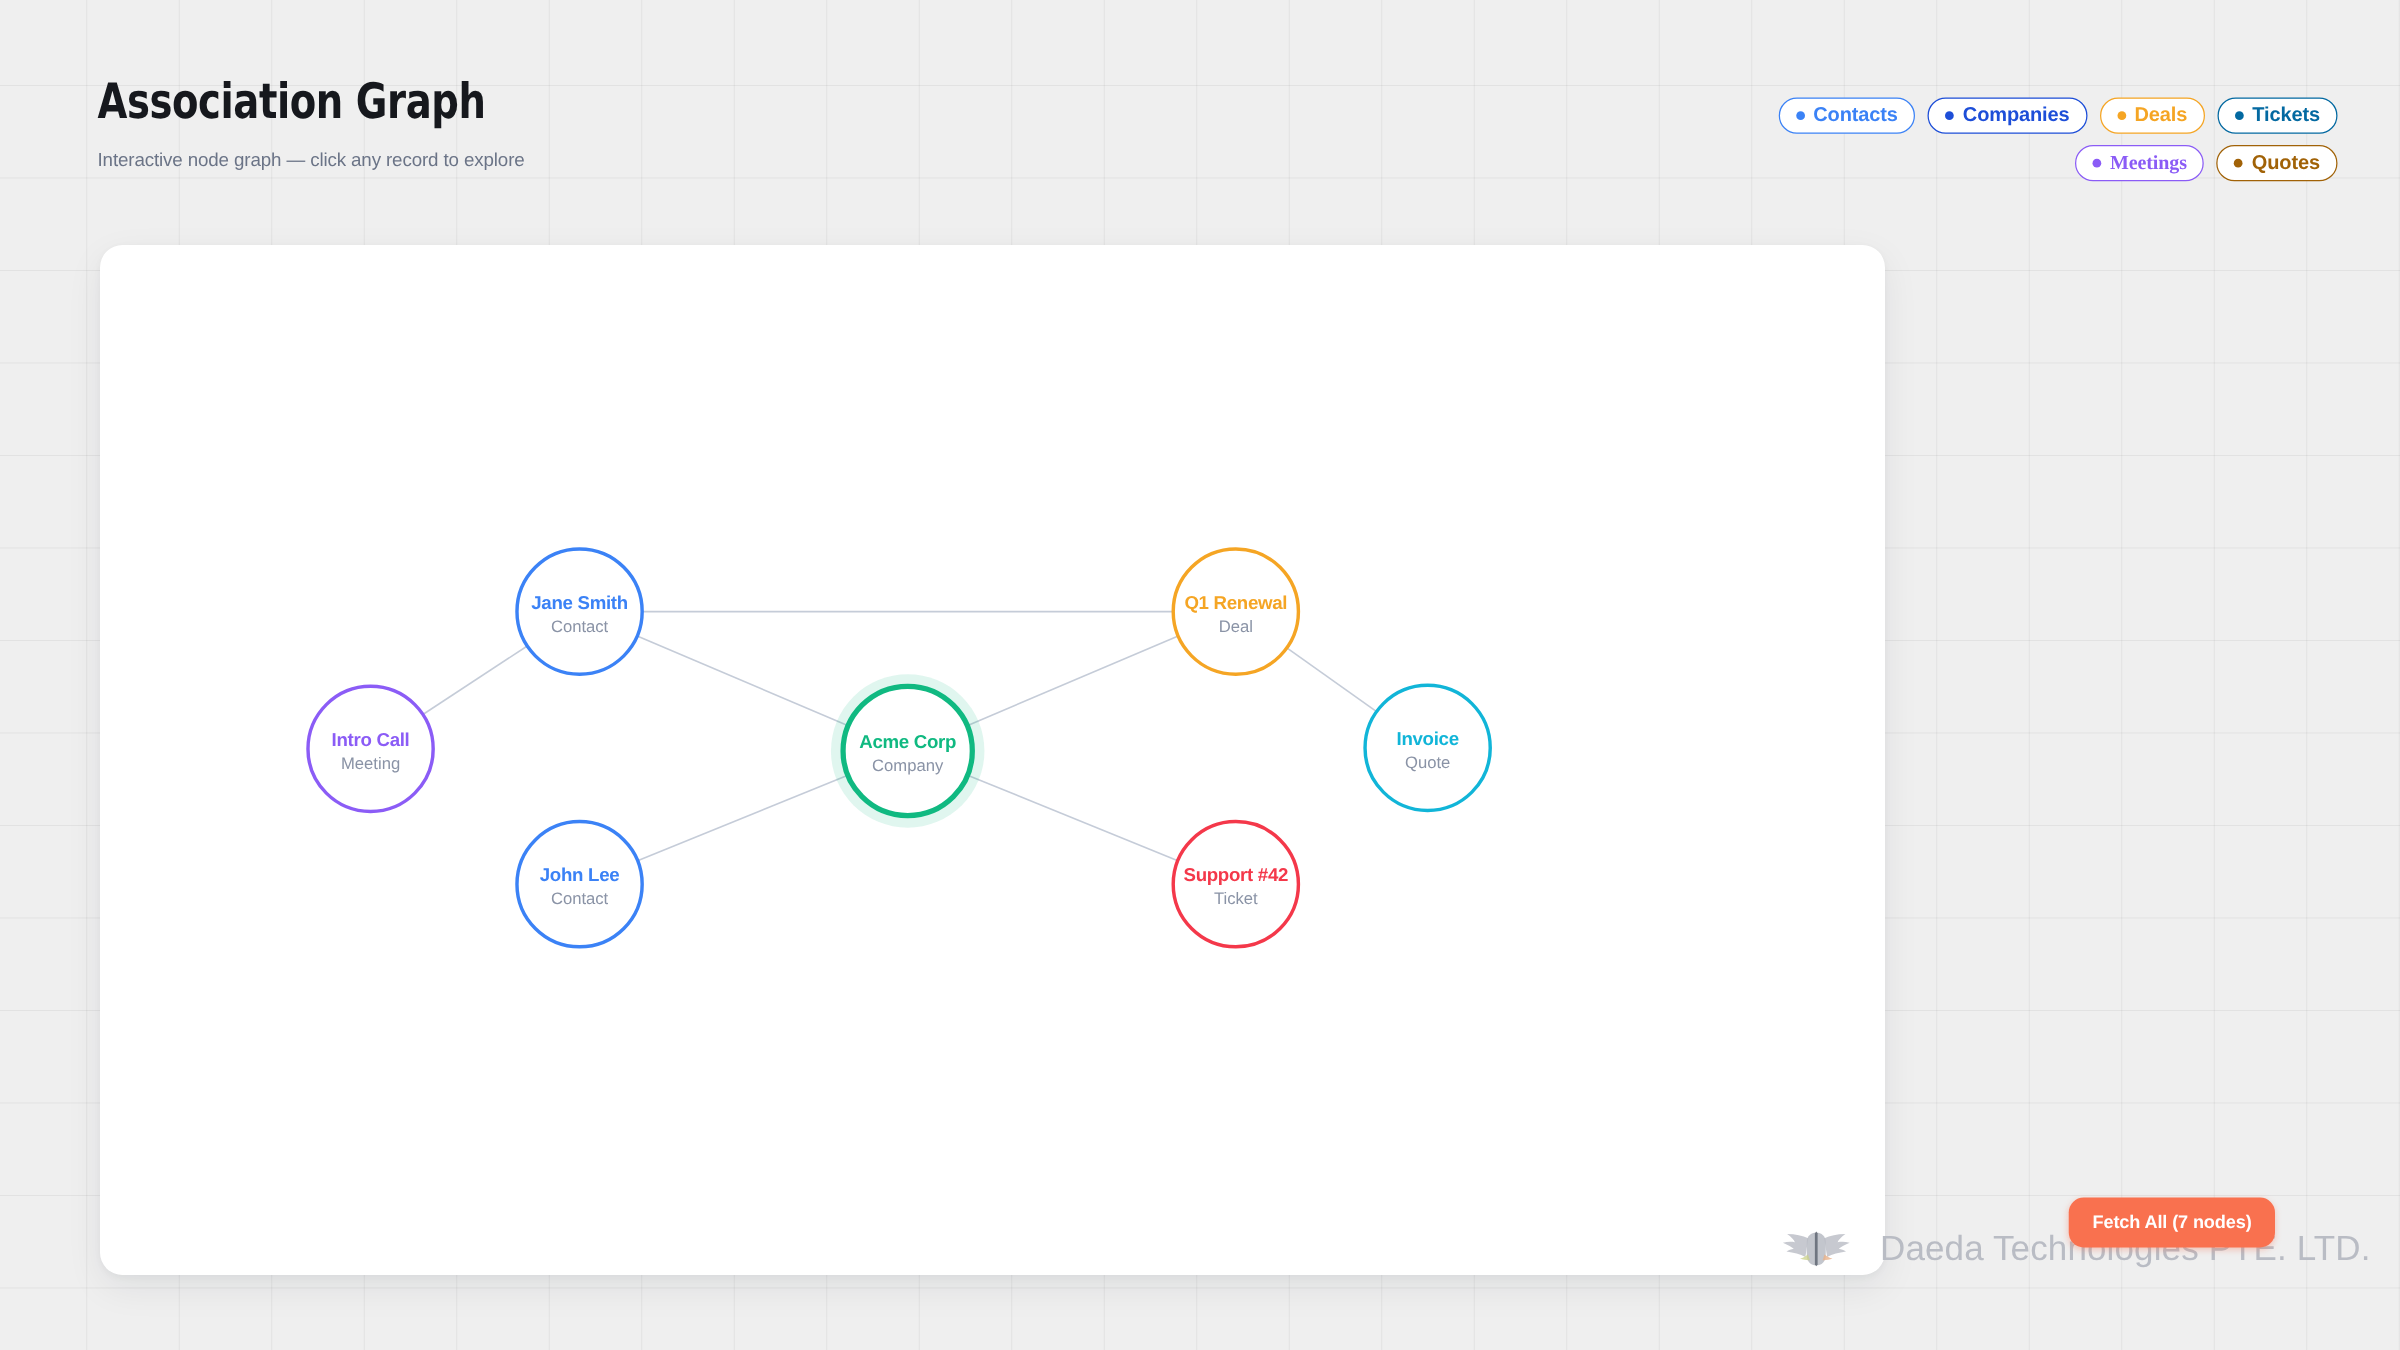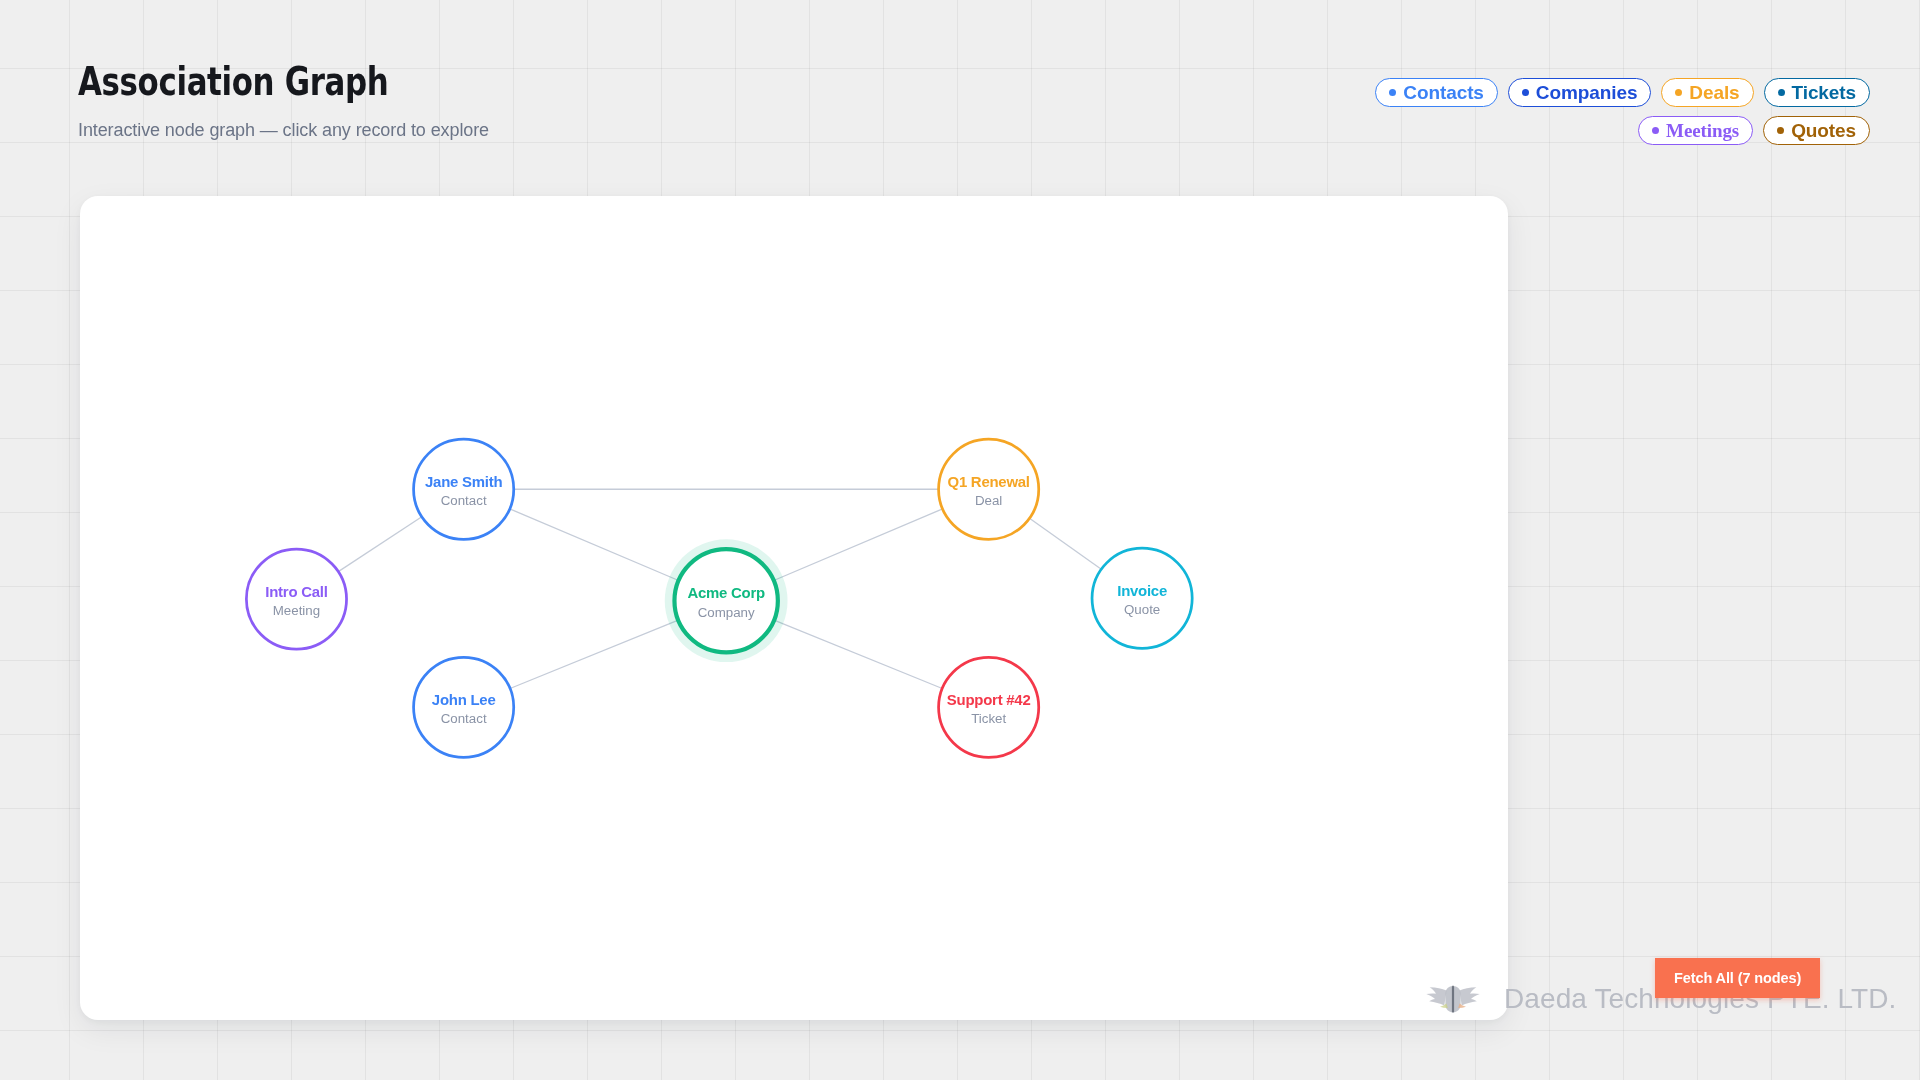--- a/index.html
+++ b/index.html
@@ -21,36 +21,36 @@
     position:absolute; left:78px; top:62px; right:48px; height:110px;
   }
   .page-title {
     font-family:"DejaVu Sans Condensed","Liberation Sans Narrow","Liberation Sans", sans-serif;
     font-size:39px; font-weight:900; color:#16181d;
     letter-spacing:-0.4px; line-height:1.05;
     transform:scaleX(0.88); transform-origin:left center;
   }
   .page-subtitle {
     margin-top:17px;
-    font-size:18px; color:#6b7487; font-weight:400; letter-spacing:-0.1px;
+    font-size:15px; color:#6b7487; font-weight:400; letter-spacing:-0.1px;
   }
 
   
   .legend {
     position:absolute; right:50px; top:78px;
     width:520px;
     display:flex; flex-wrap:wrap; justify-content:flex-end;
     gap:9px 10px;
   }
   .legend-pill {
     display:inline-flex; align-items:center; gap:7px;
     height:29px; padding:12px 13px;
     border-radius:999px; background:#ffffff;
     border:1.3px solid currentColor;
-    font-size:19px; font-weight:700; letter-spacing:-0.1px;
+    font-size:16px; font-weight:700; letter-spacing:-0.1px;
     white-space:nowrap;
   }
   .legend-dot {
     width:7px; height:7px; border-radius:50%;
     background:currentColor; flex:none;
   }
 
   
   .graph-card {
     position:absolute; left:80px; top:196px;
@@ -74,21 +74,21 @@
     font-size:28px; color:#b9bcc4; font-weight:400; letter-spacing:0.1px;
     white-space:nowrap;
   }
 
   
   .fetch-button {
     position:absolute; left:1655px; top:958px;
     height:40px; padding:0 19px;
     display:inline-flex; align-items:center; justify-content:center;
     background:#f9714f; color:#fff;
-    border:none; border-radius:0;
+    border:none; border-radius:12px;
     font-family:"Liberation Sans", sans-serif;
     font-size:14.5px; font-weight:700; letter-spacing:-0.1px;
     cursor:pointer; white-space:nowrap;
     box-shadow:0 2px 5px rgba(249,113,79,0.35);
   }
 </style>
 </head>
 <body>
 
 <div class="header">

